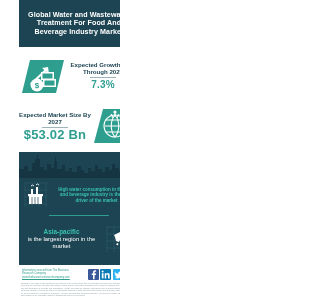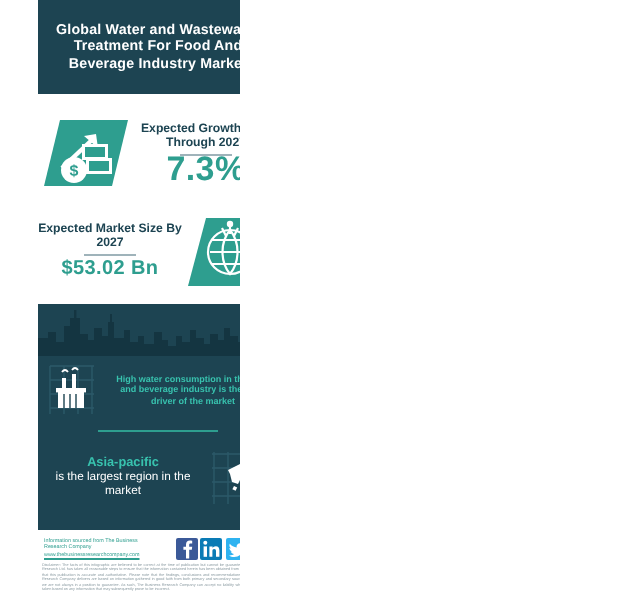--- a/index.html
+++ b/index.html
@@ -29,24 +29,24 @@
   .stat-b{top:55px;height:48px;}
 
   .icon-wrap{width:48px;height:44px;display:flex;align-items:center;justify-content:center;flex:0 0 48px;}
   .txt-wrap{flex:1;display:flex;flex-direction:column;align-items:center;justify-content:center;}
 
   .stat-label{
     color:#1d4452;font-weight:bold;font-size:6.1px;line-height:7.4px;text-align:center;
   }
   .rule{width:26px;height:1px;background:#9fb3ba;margin:2px 0 1px 0;}
   .stat-value{
-    color:#2e9e8f;font-weight:bold;font-size:17px;line-height:12px;text-align:center;
+    color:#2e9e8f;font-weight:bold;font-size:10px;line-height:12px;text-align:center;
     letter-spacing:.2px;
   }
-  .stat-value.small{font-size:10px;}
+  .stat-value.small{font-size:13px;}
 
   
   .dark-zone{position:absolute;left:0;top:152px;width:120px;height:113px;background:#1d4452;}
   .skyline{position:absolute;left:0;top:0;width:120px;height:26px;}
 
   .driver{
     position:absolute;left:0;top:27px;width:120px;height:32px;display:flex;align-items:center;
   }
   .driver-icon{flex:0 0 38px;height:30px;display:flex;align-items:center;justify-content:center;}
   .driver-text{

